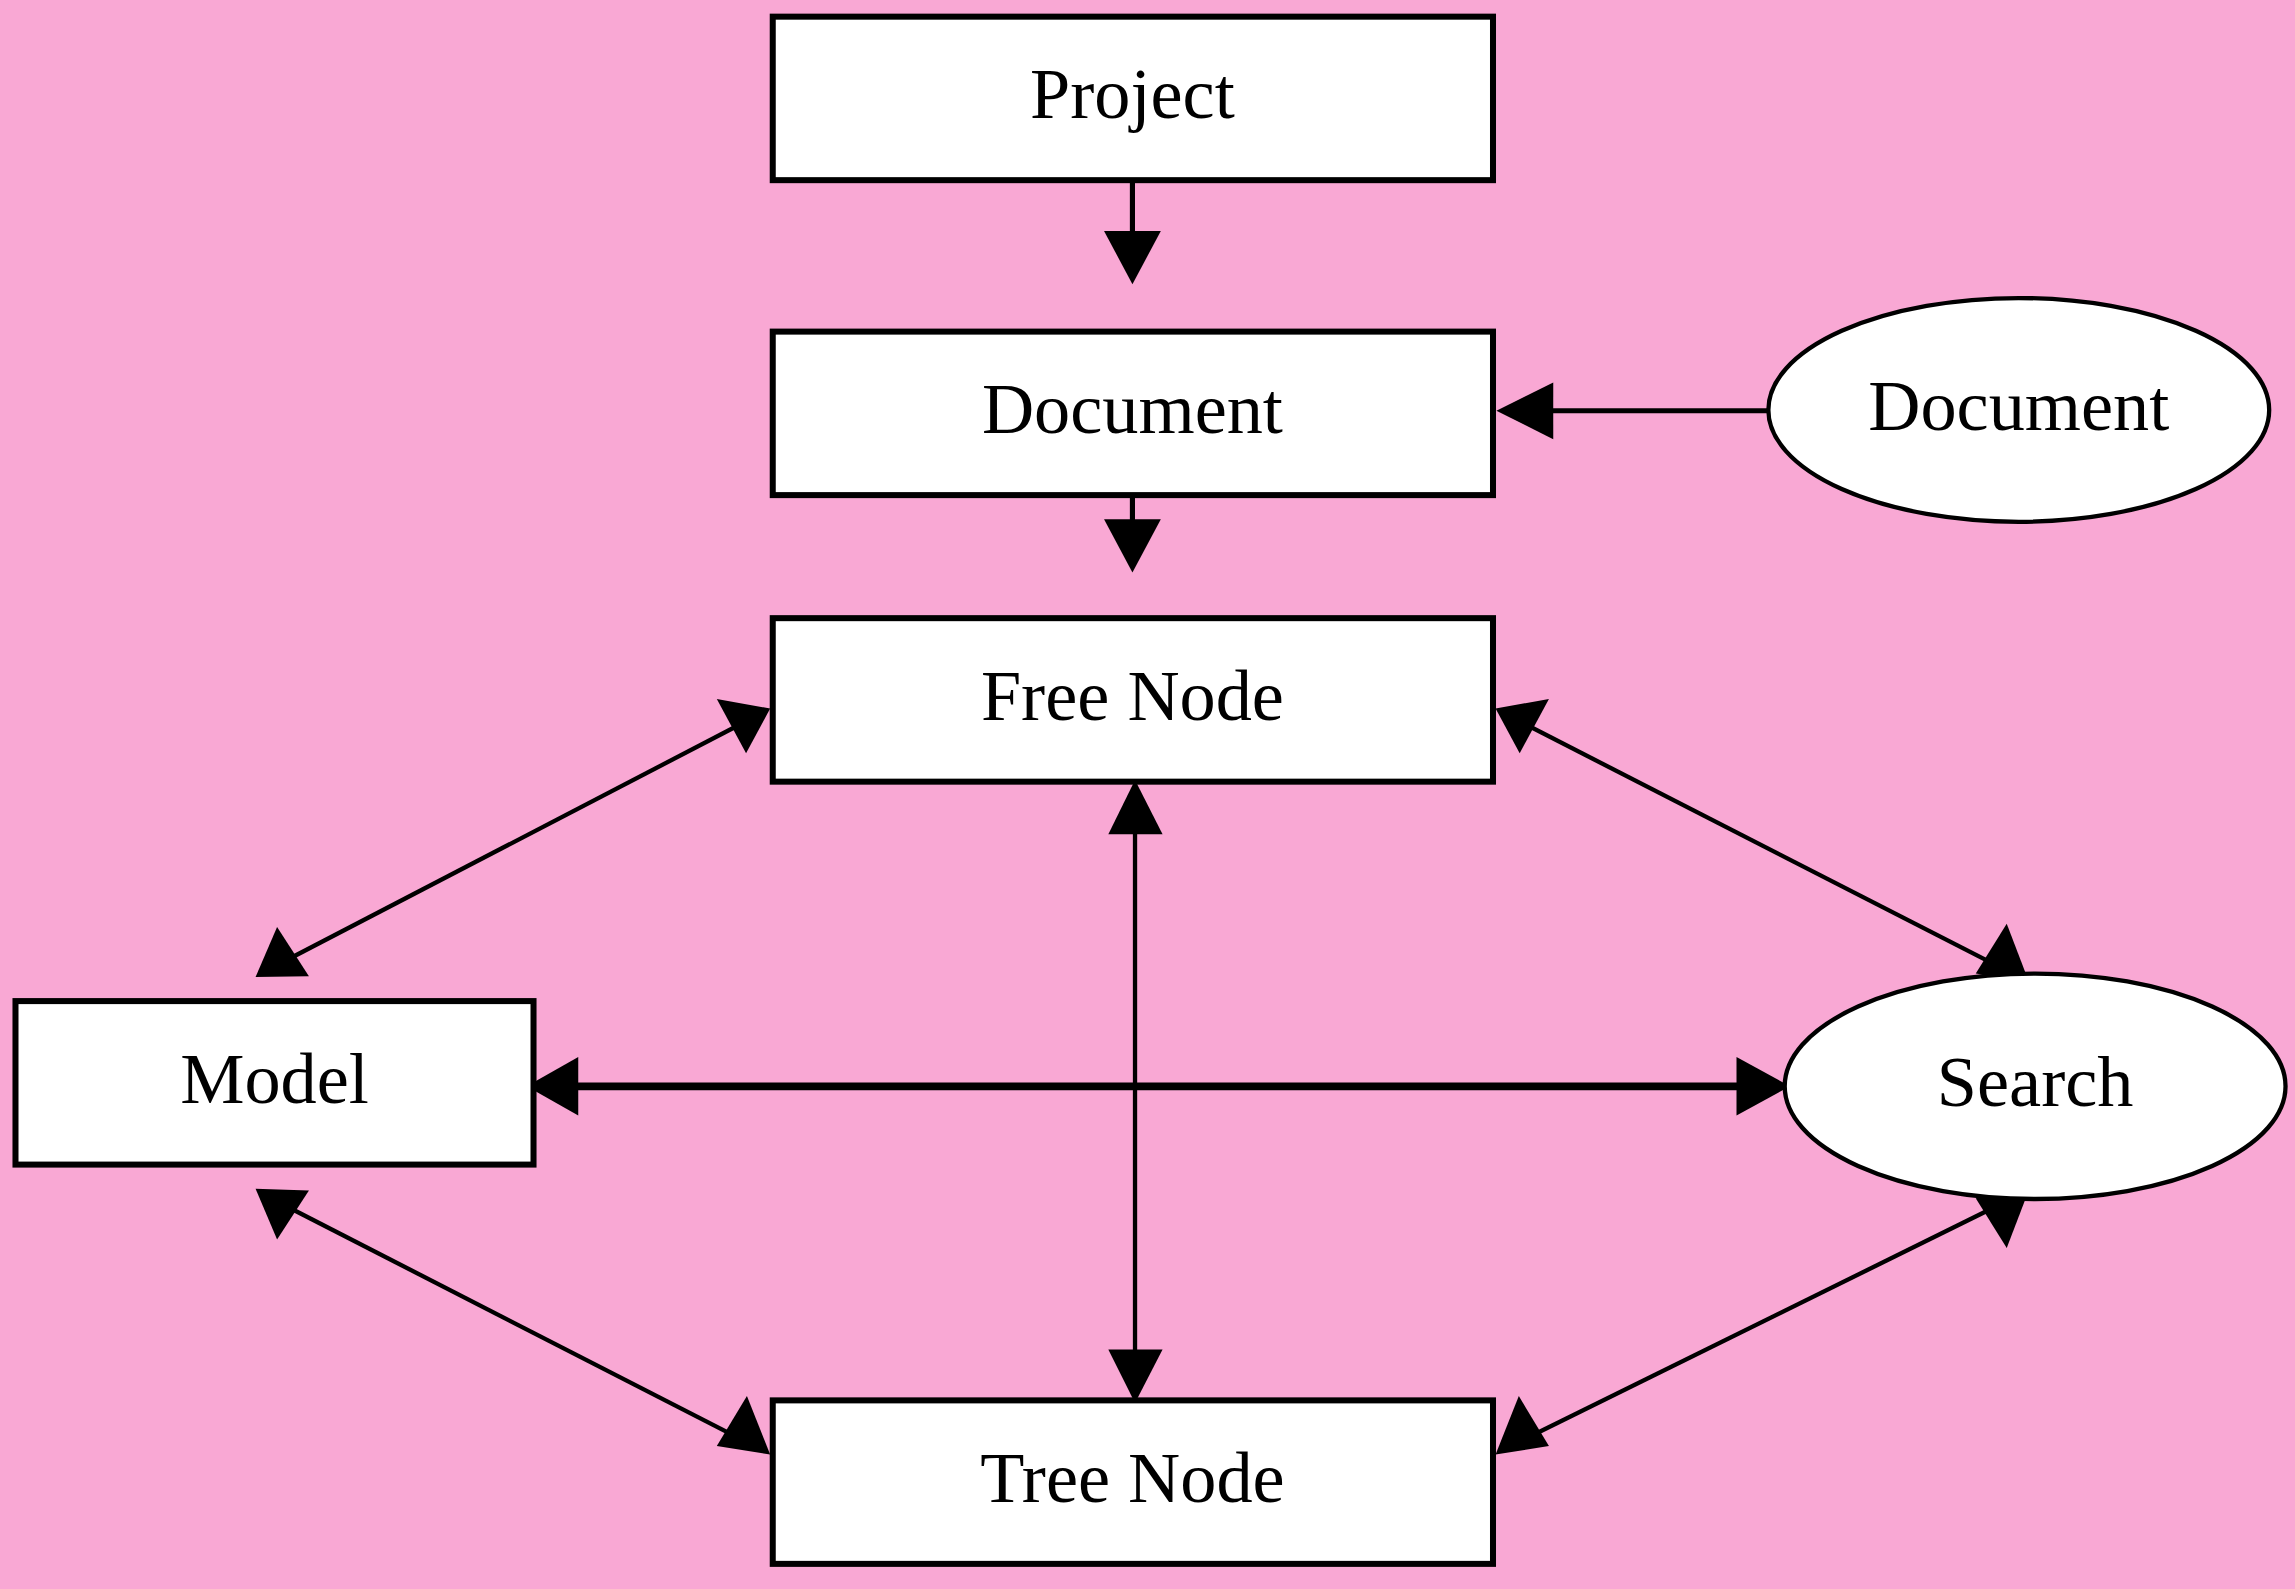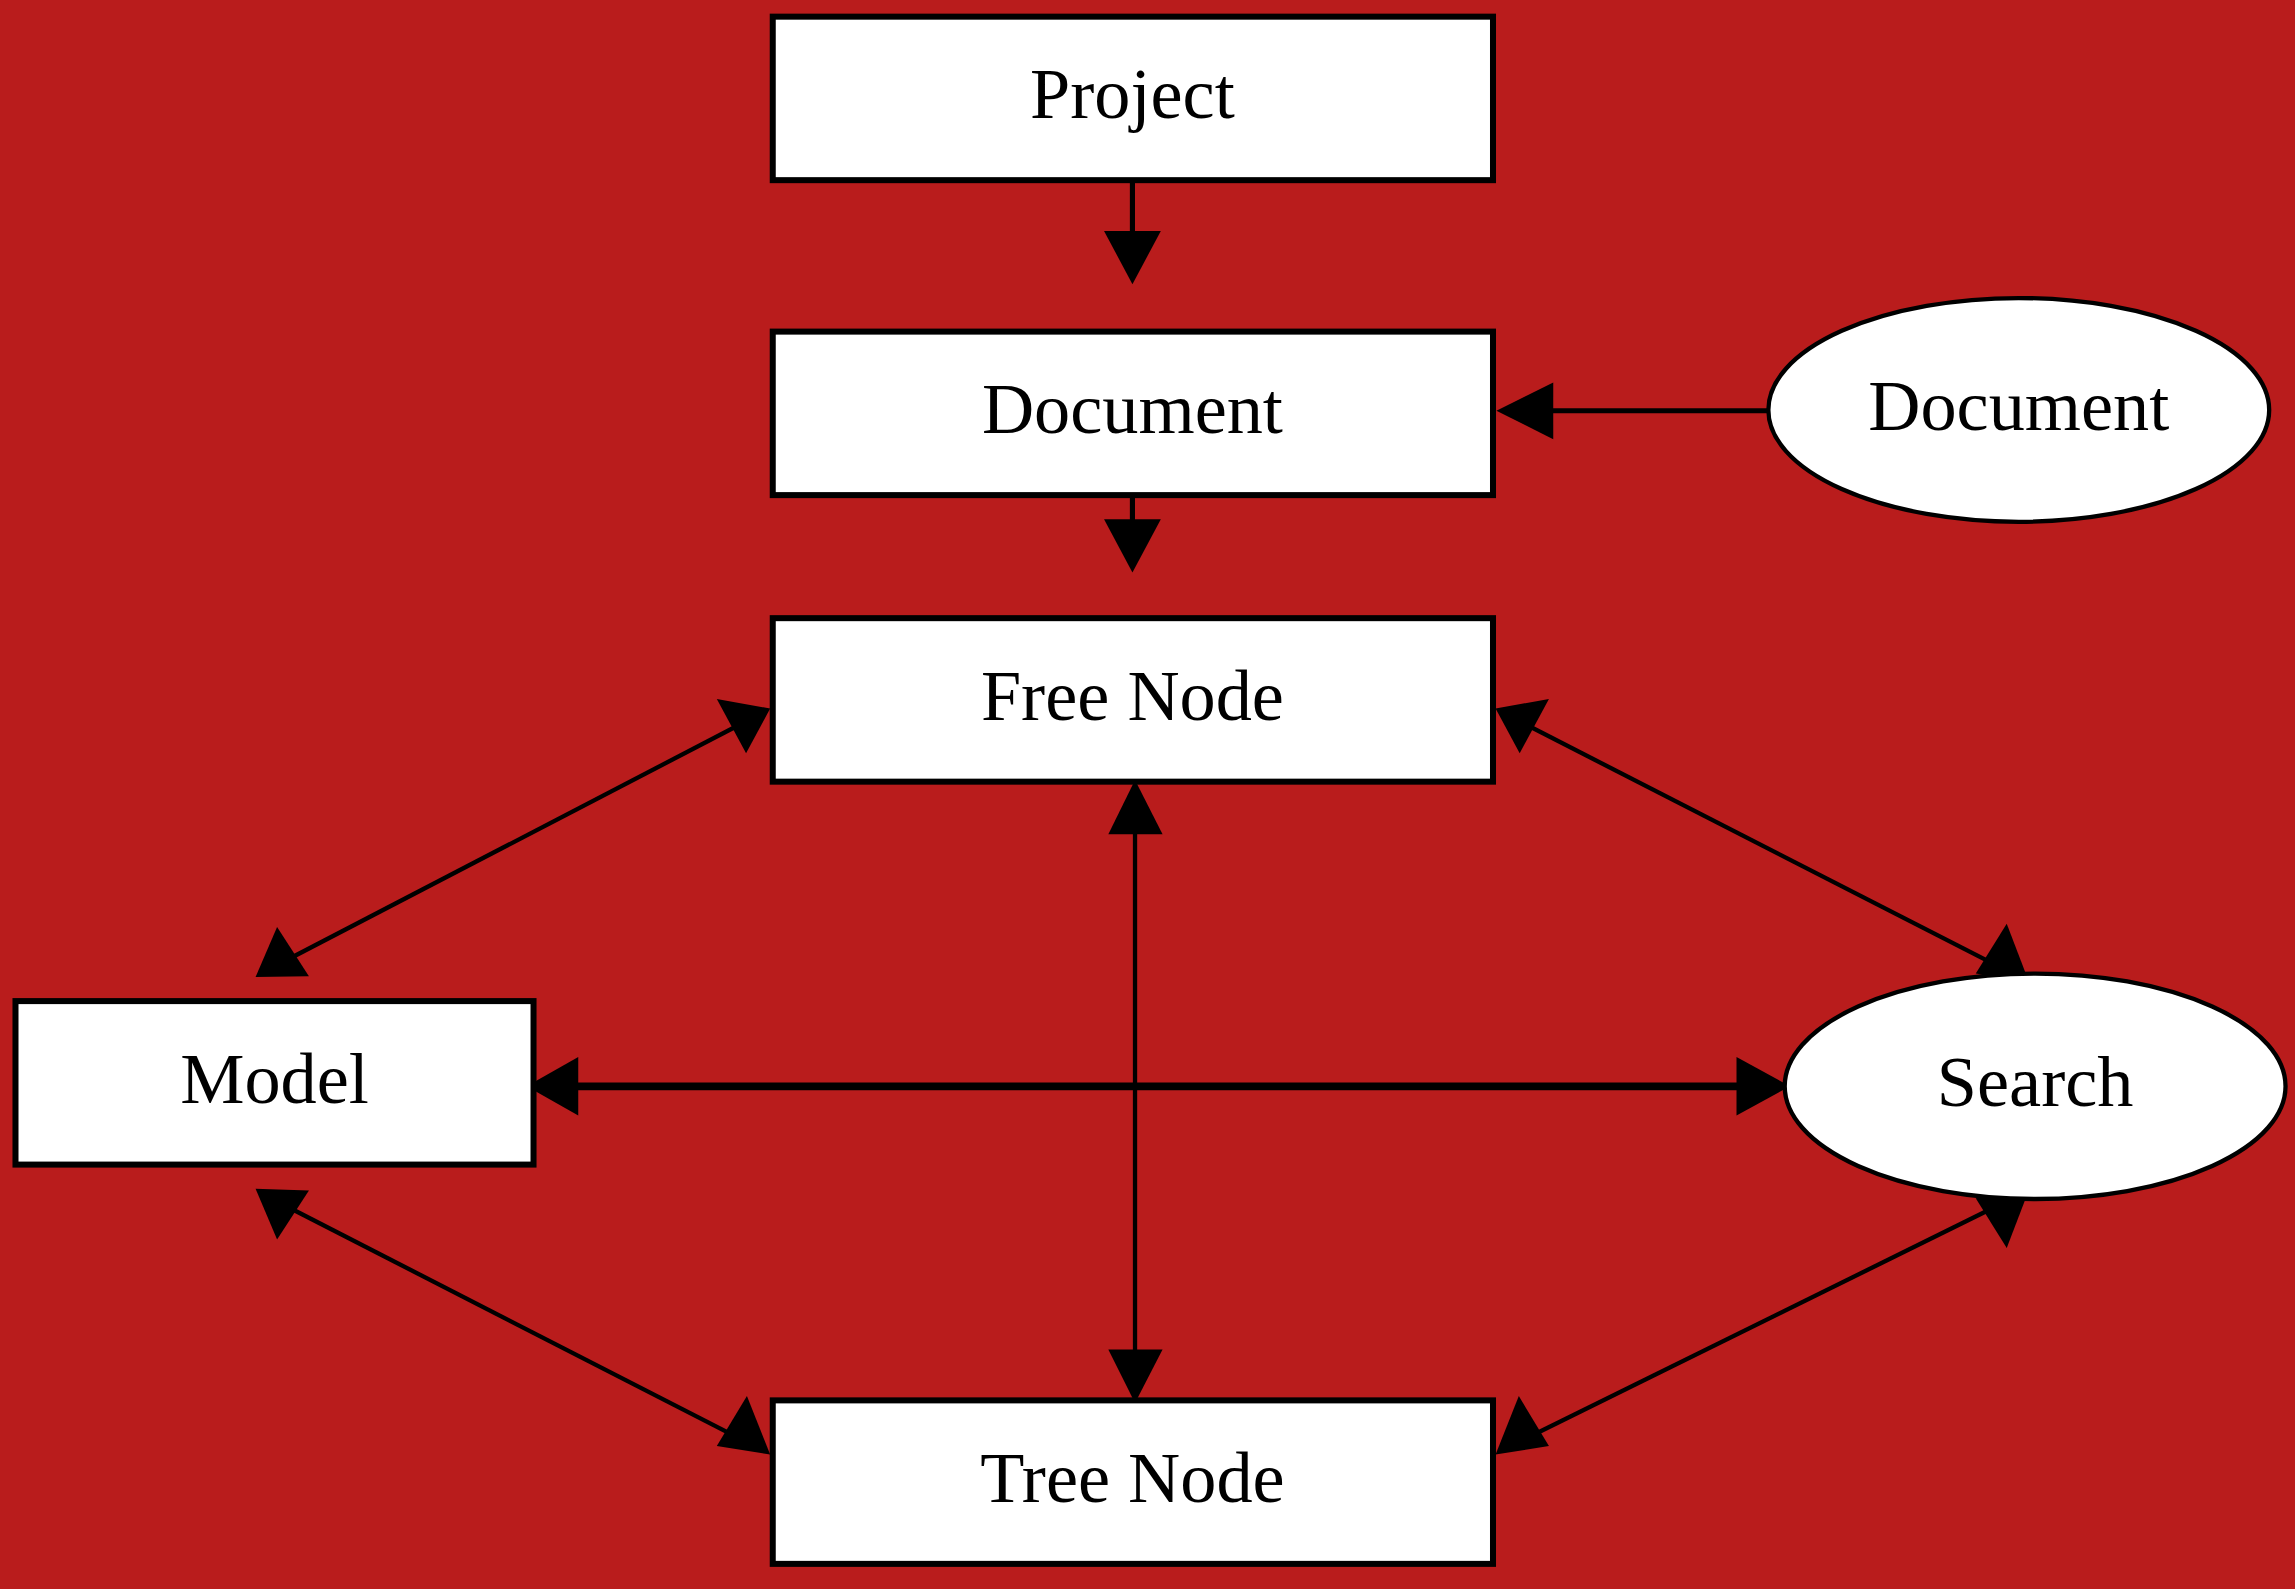--- a/index.html
+++ b/index.html
@@ -8,21 +8,21 @@
     padding: 0;
     background: #ffffff;
   }
   body {
     font-family: "Liberation Serif", "DejaVu Serif", serif;
   }
   #diagram-root {
     position: relative;
     width: 2295px;
     height: 1590px;
-    background: #b91c1c;
+    background: #f9a8d4;
     overflow: hidden;
   }
   #diagram-svg {
     position: absolute;
     top: 0;
     left: 0;
     width: 2295px;
     height: 1590px;
     display: block;
   }

